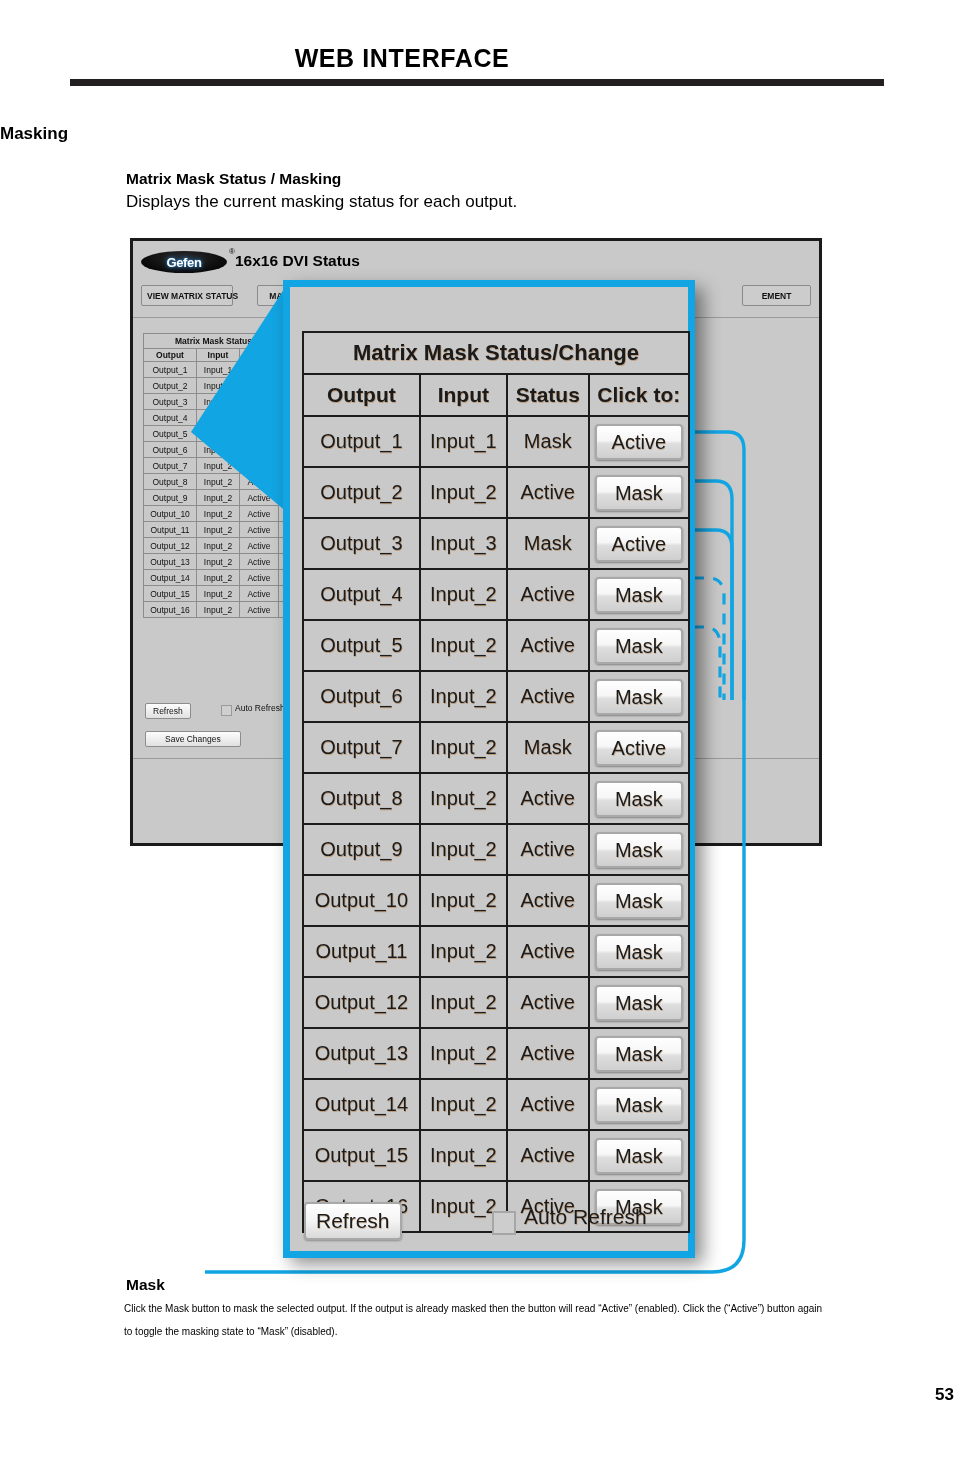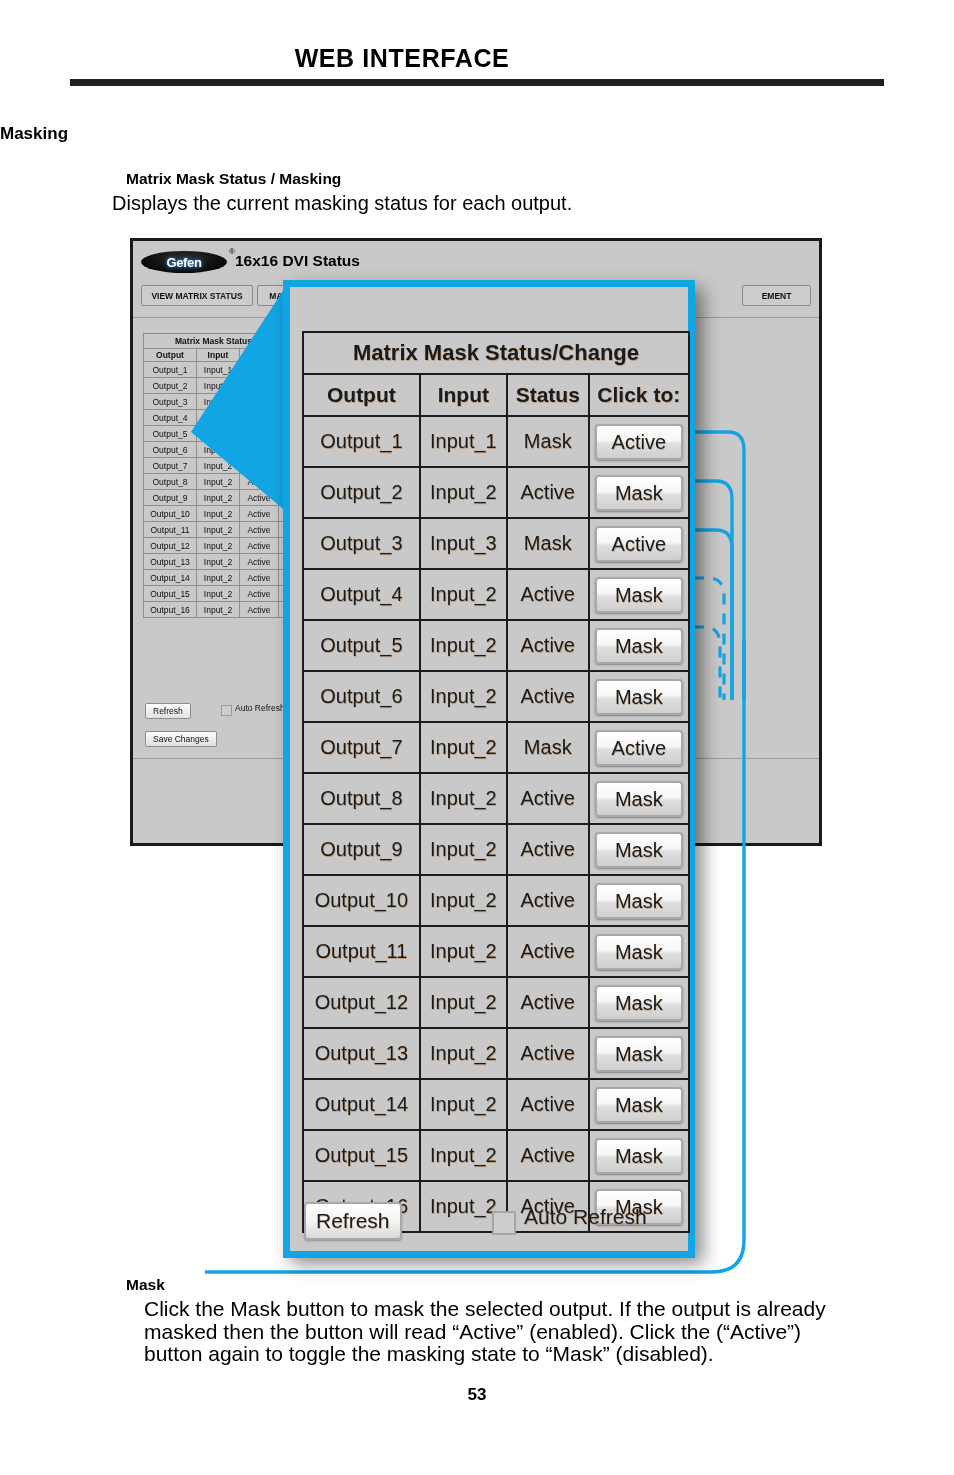--- a/index.html
+++ b/index.html
@@ -17,21 +17,21 @@
     position:absolute;left:70px;top:79px;width:814px;height:7px;background:#231f20;
   }
   #section-title{
     position:absolute;left:0;top:124px;width:954px;
     font-size:17px;font-weight:bold;
   }
   #subhead{
     position:absolute;left:126px;top:170px;font-size:15.5px;font-weight:bold;
   }
   #subhead-desc{
-    position:absolute;left:112px;top:192px;font-size:20px;
+    position:absolute;left:126px;top:192px;font-size:17px;
   }
 
   
   #app-window{
     position:absolute;left:130px;top:238px;width:692px;height:608px;
     background:#c9c9c9;border:3px solid #1a1a1a;box-sizing:border-box;
     overflow:hidden;
   }
   #app-titlebar{
     position:absolute;left:0;top:0;width:100%;height:40px;
@@ -98,21 +98,21 @@
   #small-autorefresh-box{
     position:absolute;left:88px;top:464px;width:9px;height:9px;
     background:#cfcfcf;border:1px solid #9a9a9a;
   }
   #small-autorefresh-label{
     position:absolute;left:102px;top:462px;font-size:8.5px;color:#111;
   }
   #small-savechanges{
     position:absolute;left:12px;top:490px;
     background:linear-gradient(#fdfdfd,#e0e0e0);border:1px solid #8d8d8d;
-    border-radius:2px;font-size:8.5px;padding:2px 7px;color:#111;
+    border-radius:2px;font-size:8.5px;padding:2px 19px;color:#111;
   }
 
   
   #zoom-wedge{
     position:absolute;left:0;top:0;width:954px;height:1475px;
     pointer-events:none;
   }
 
   
   #callout-shadow{
@@ -164,25 +164,25 @@
   #big-autorefresh-label{
     position:absolute;left:234px;top:918px;font-size:21px;color:#1b1b1b;
     text-shadow:0.6px 0.6px 0 rgba(180,120,60,0.45);
   }
 
   
   #mask-label{
     position:absolute;left:126px;top:1276px;font-size:15.5px;font-weight:bold;
   }
   #mask-body{
-    position:absolute;left:144px;top:1298px;width:700px;font-size:21px;
+    position:absolute;left:124px;top:1298px;width:700px;font-size:10px;
     line-height:22.5px;
   }
   #page-number{
-    position:absolute;left:0;top:1385px;width:954px;text-align:center;
+    position:absolute;left:0;top:1385px;width:954px;text-align:right;
     font-size:17px;font-weight:bold;
   }
 </style>
 </head>
 <body>
 
 <div id="page-header">WEB INTERFACE</div>
 <div id="header-rule"></div>
 <div id="section-title">Masking</div>
 <div id="subhead">Matrix Mask Status / Masking</div>
@@ -192,21 +192,21 @@
 
   <div id="app-titlebar">
     <div class="gefen-logo">
       <span>Gefen</span>
     </div>
     <div class="gefen-reg">®</div>
     <div id="app-title">16x16 DVI Status</div>
   </div>
 
   <div id="nav-row">
-      <div class="nav-btn" style="left: 8px; width: 112px;">VIEW MATRIX STATUS</div>
+      <div class="nav-btn" style="left: 8px; width: 92px;">VIEW MATRIX STATUS</div>
       <div class="nav-btn" style="left: 124px; width: 44px;">MAN</div>
       <div class="nav-btn" style="left: 609px; width: 69px;">EMENT</div>
     </div>
   <div id="nav-sep"></div>
 
   <table id="small-table">
     <tbody id="small-tbody">
         <tr>
           <td class="st-title" colspan="4">Matrix Mask Status/Change</td>
         </tr>

